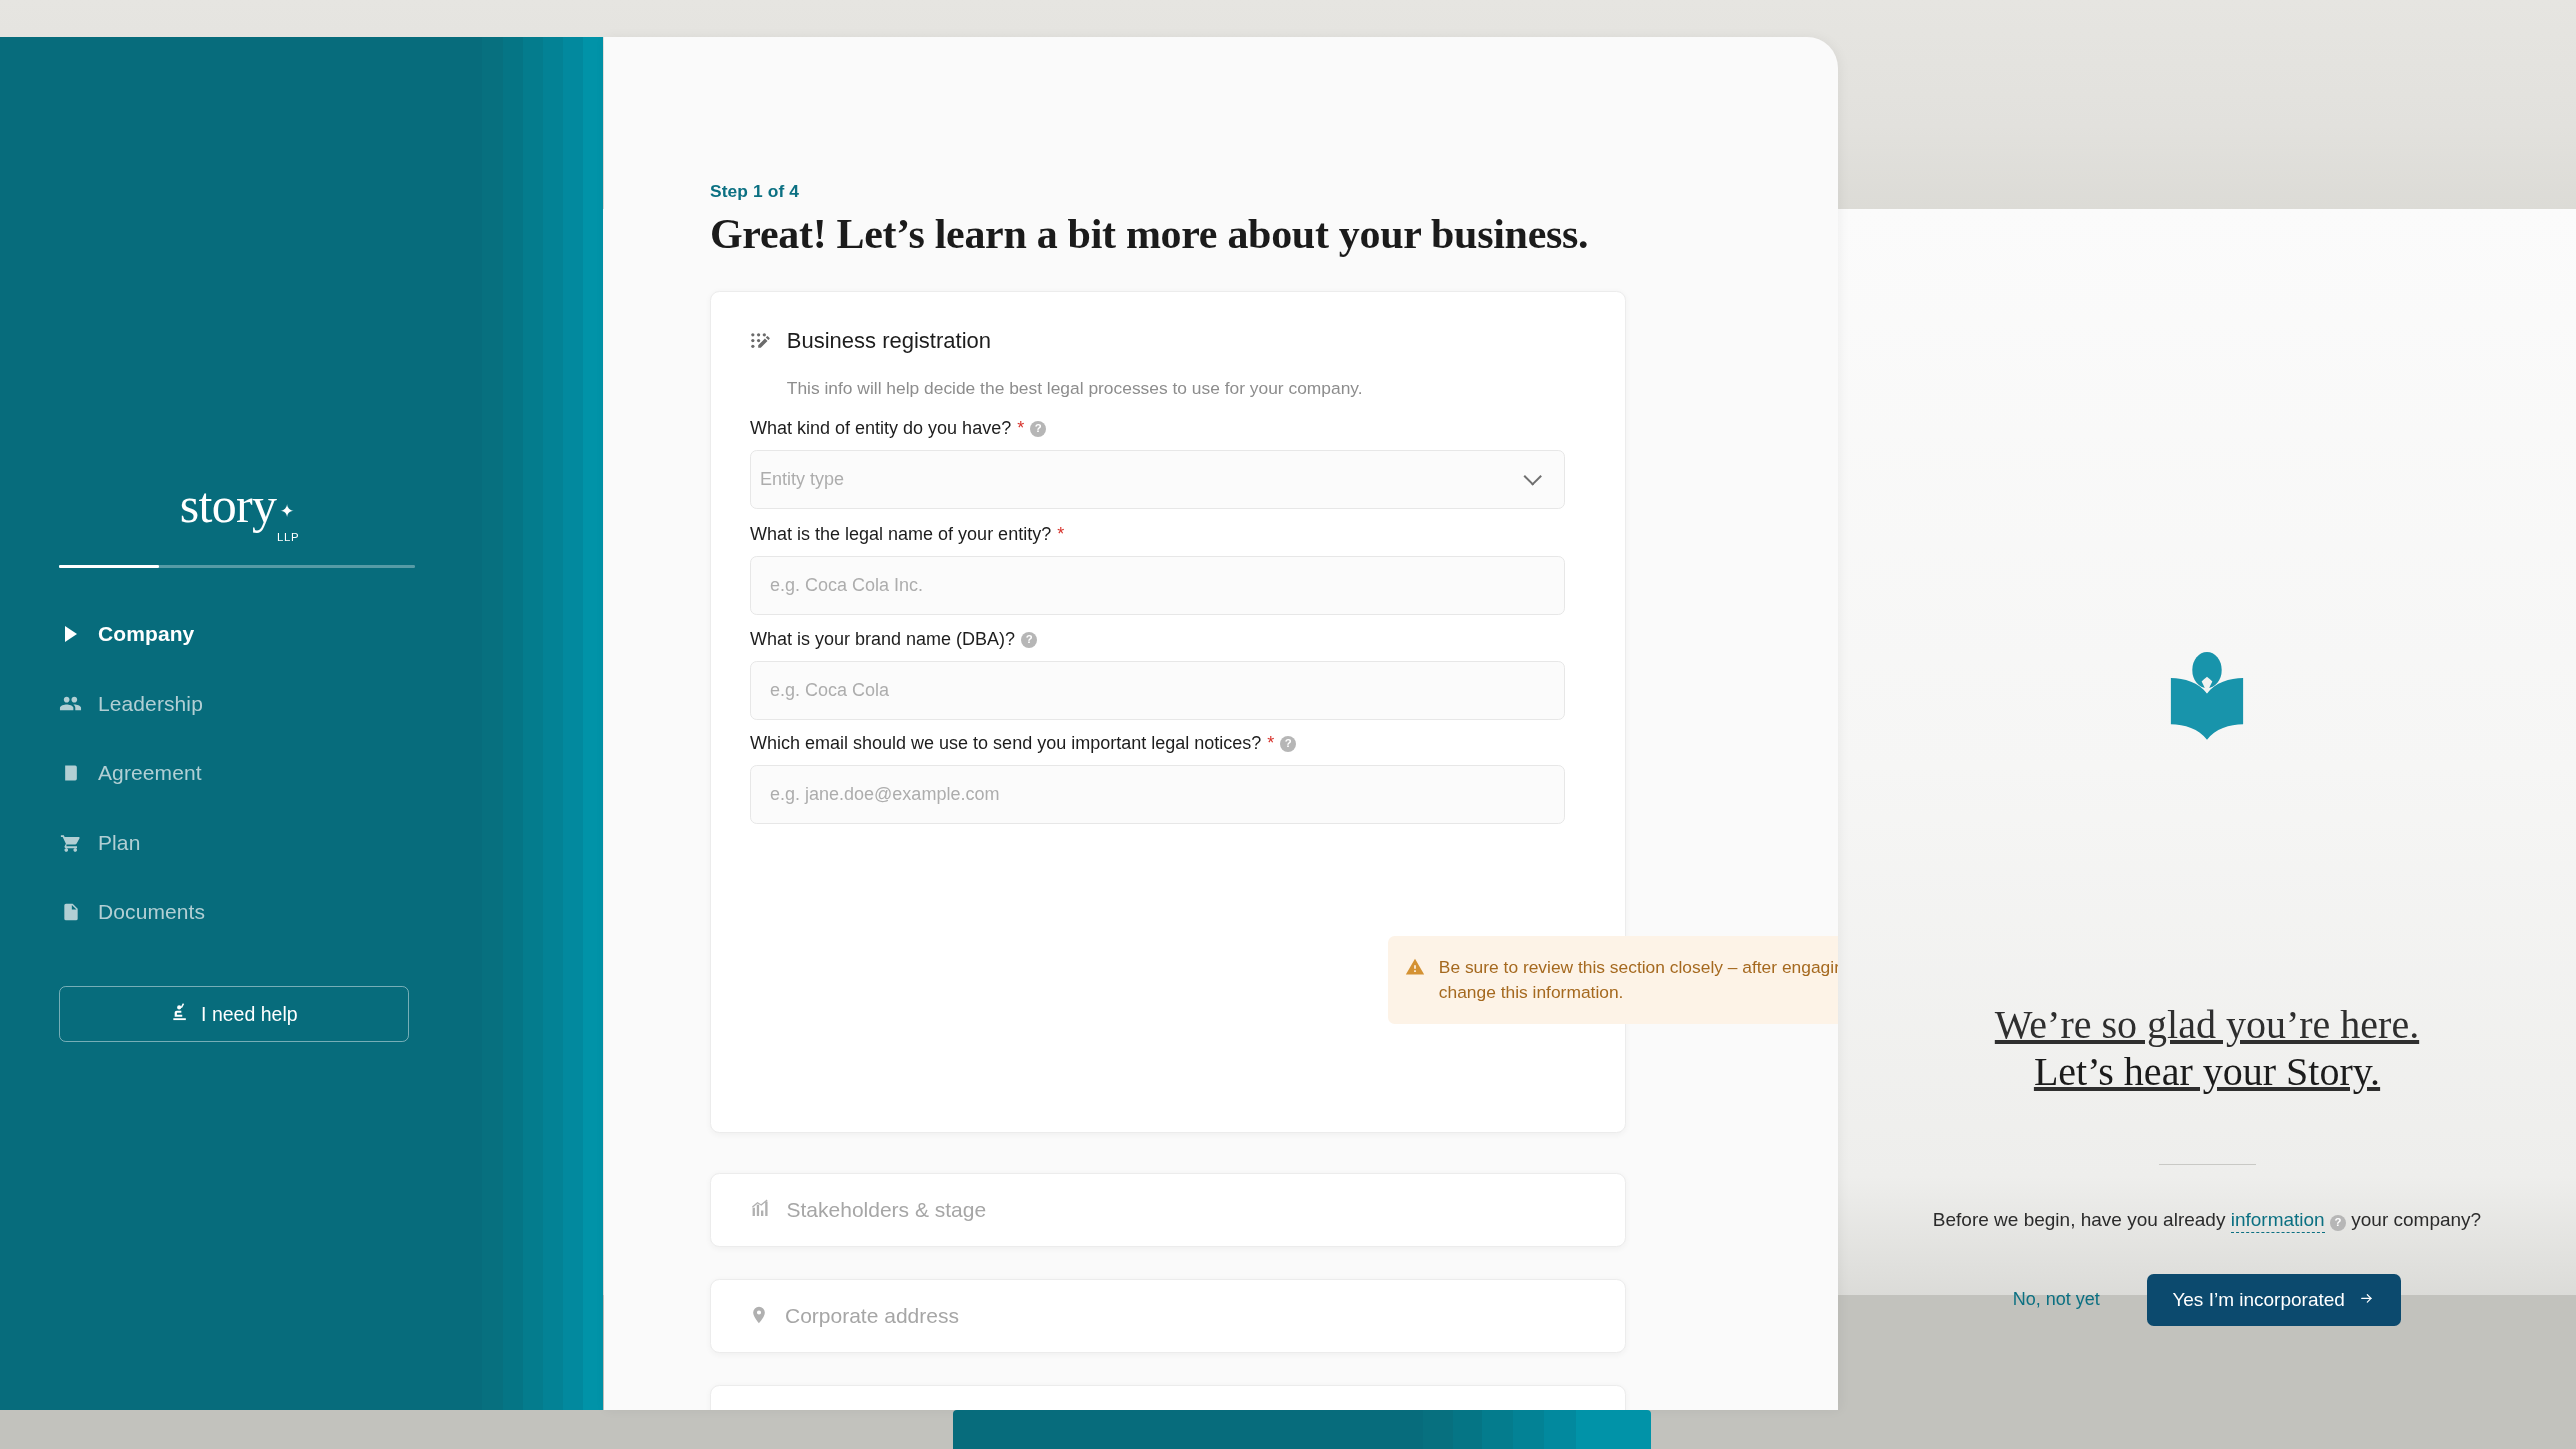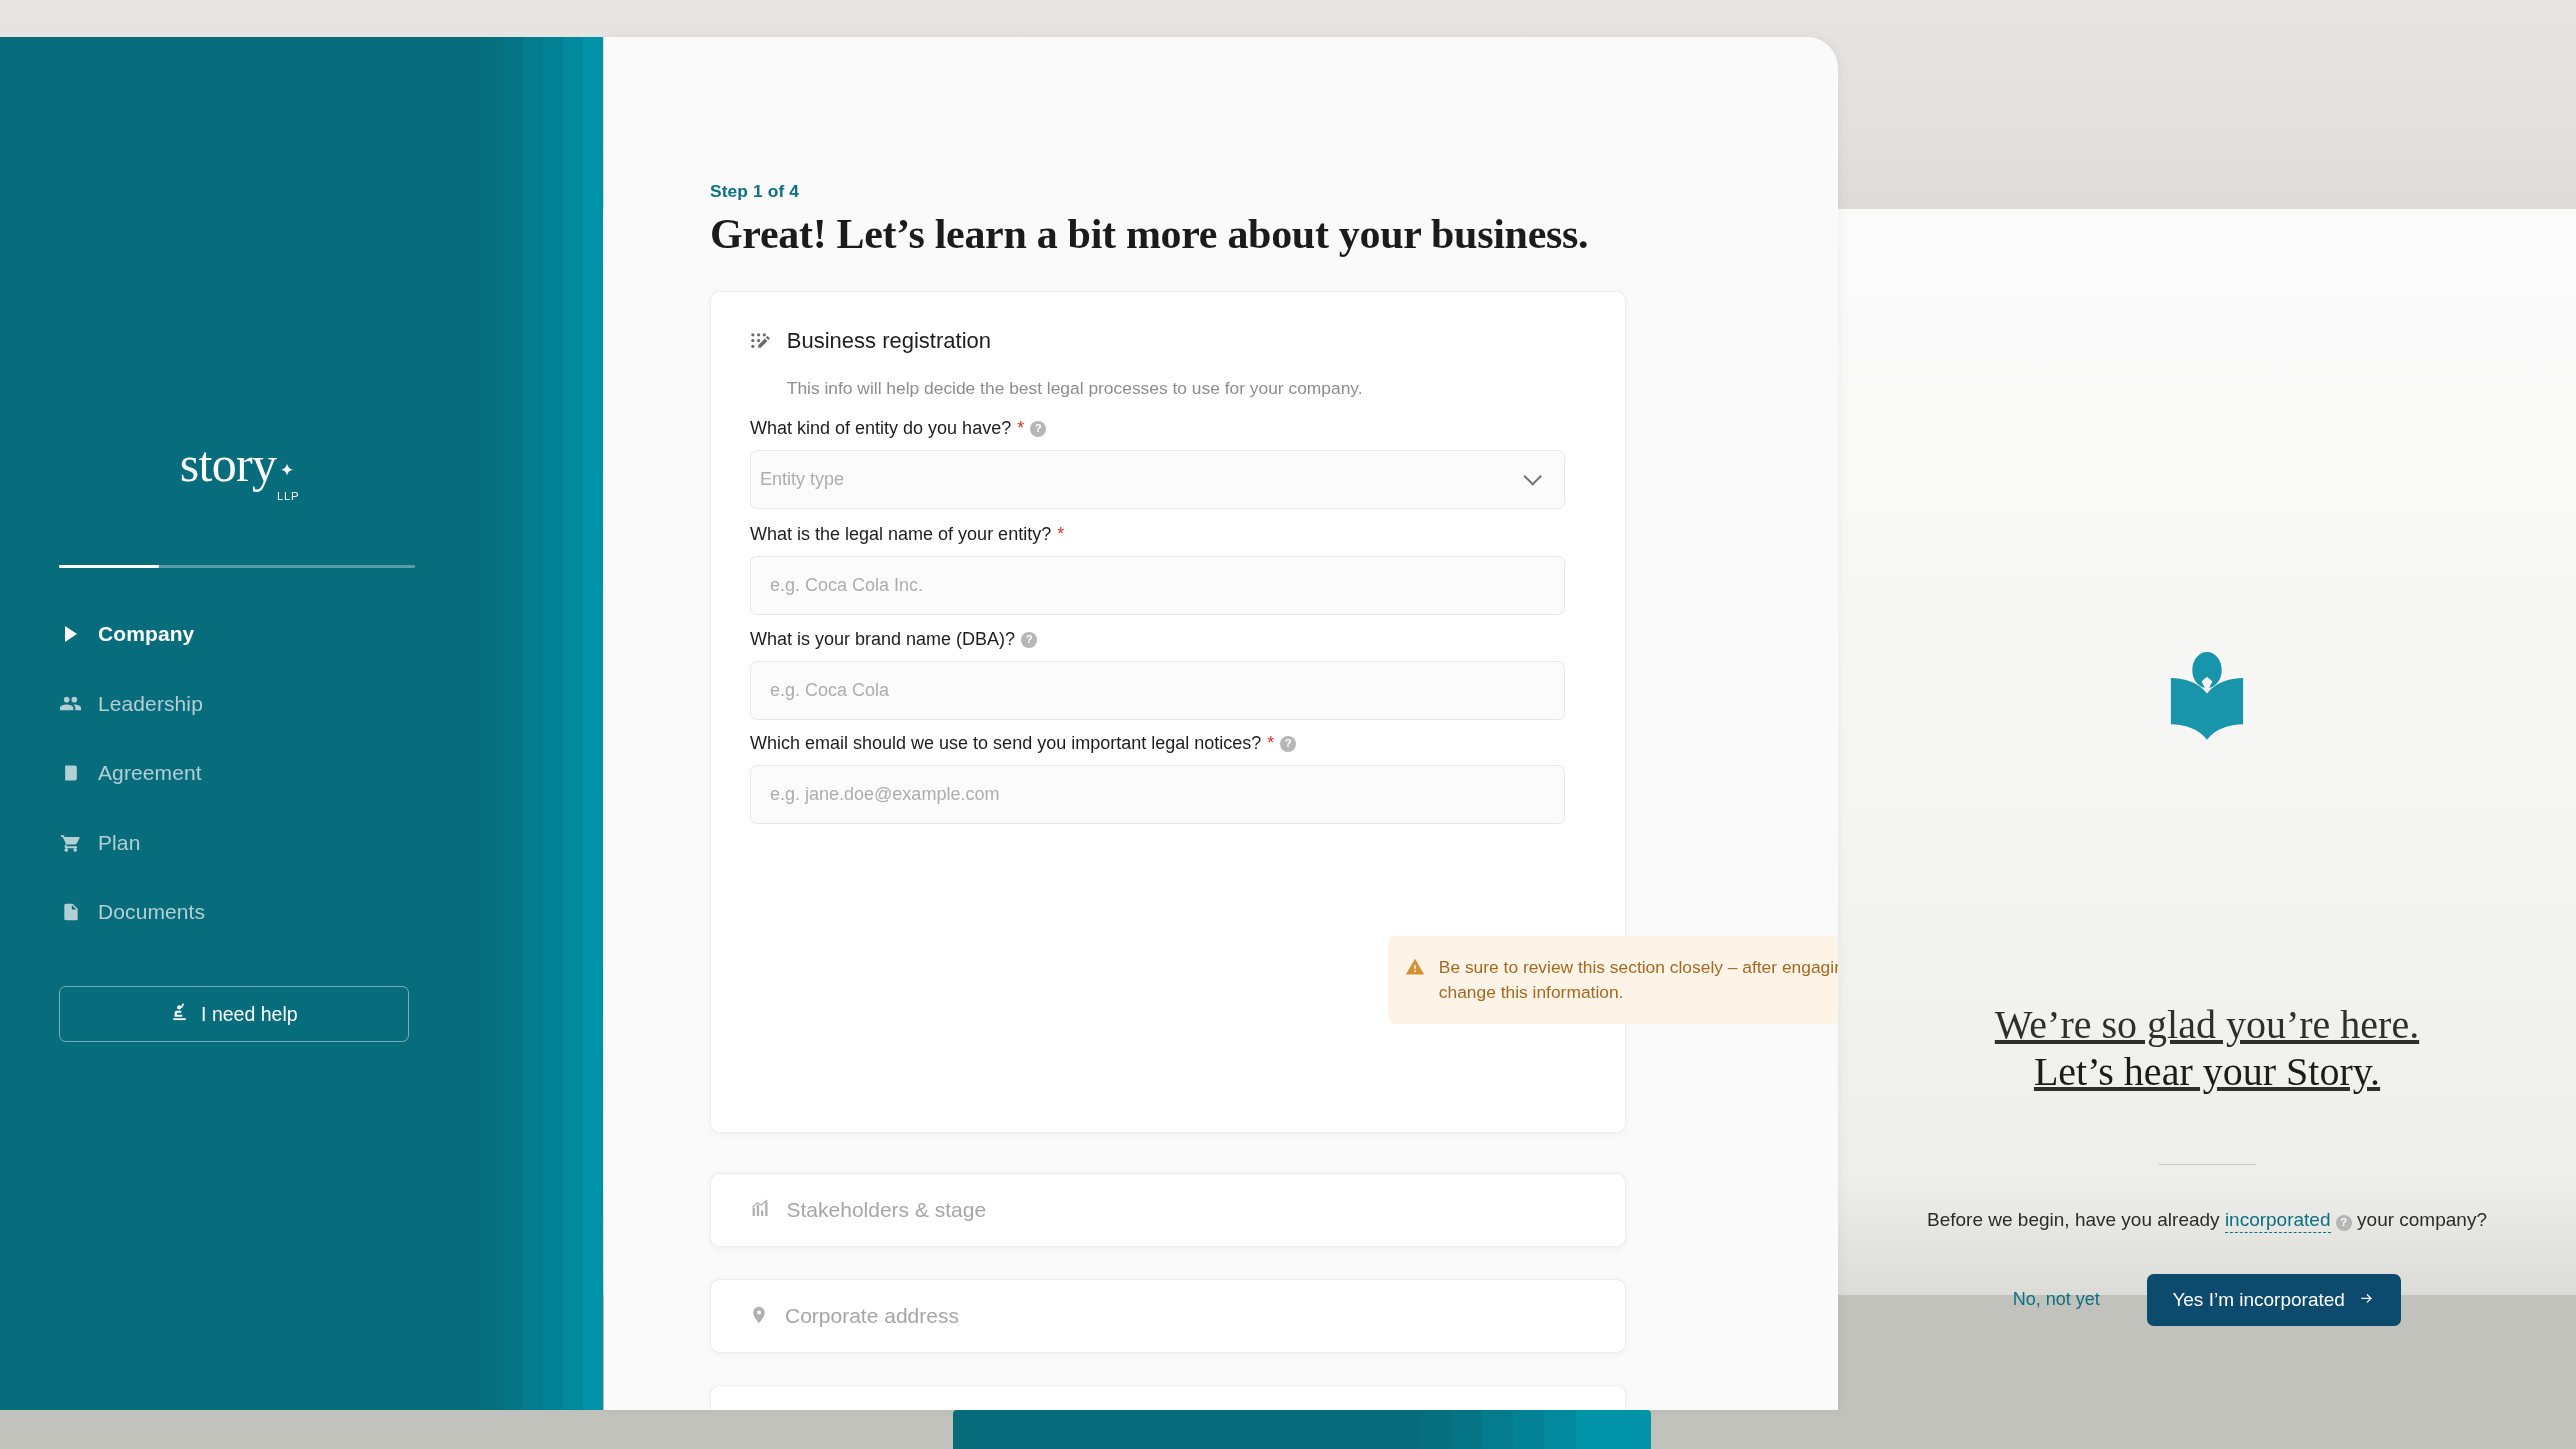--- a/index.html
+++ b/index.html
@@ -38,21 +38,21 @@
   .stripes i:nth-child(5){ width: 20px; background:#038295; }
   .stripes i:nth-child(6){ width: 20px; background:#02899e; }
   .stripes i:nth-child(7){ width: 20px; background:#0193a8; }
 
   .sidebar-content { position: absolute; left: 0; top: 0; width: 456px; height: 100%; }
 
   .brand { position: absolute; left: 0; top: 402px; width: 456px; text-align: center; }
   .brand-word {
     font-family: "Liberation Serif", serif;
     font-size: 50px; color: #ffffff; letter-spacing: -0.7px; line-height: 1;
-    display: inline-block; position: relative;
+    display: inline-block; position: relative; margin-top: 41px;
   }
   .brand-spark {
     position: absolute; right: -17.4px; bottom: 9.4px;
     color: #ffffff; font-size: 17.4px; line-height: 1;
   }
   .brand-sub {
     position: absolute; right: -23px; bottom: -13.4px;
     font-family: "Liberation Sans", sans-serif; font-size: 11.4px;
     letter-spacing: 0.7px; color: #ffffff;
   }
@@ -399,21 +399,21 @@
     </div>
 
     <div class="hero-title">
       <div>We’re so glad you’re here.</div>
       <div class="ln2">Let’s hear your Story.</div>
     </div>
 
     <div class="hero-rule"></div>
 
     <div class="hero-q">
-      <span>Before we begin, have you already </span><span class="link">incorporated</span> <span class="qmark">?</span><span> your company?</span>
+      <span>Before we begin, have you already </span><span class="link">information</span> <span class="qmark">?</span><span> your company?</span>
     </div>
 
     <div class="hero-actions">
       <span class="btn-ghost">No, not yet</span>
       <span class="btn-primary">
         <span>Yes I’m incorporated</span>
         <span>
           <svg width="17.4" height="14.8" viewBox="0 0 24 24" fill="none" stroke="#ffffff" stroke-width="2" stroke-linecap="round" stroke-linejoin="round">
               <line x1="4" y1="12" x2="19" y2="12"></line>
               <polyline points="13,6 19,12 13,18"></polyline>

